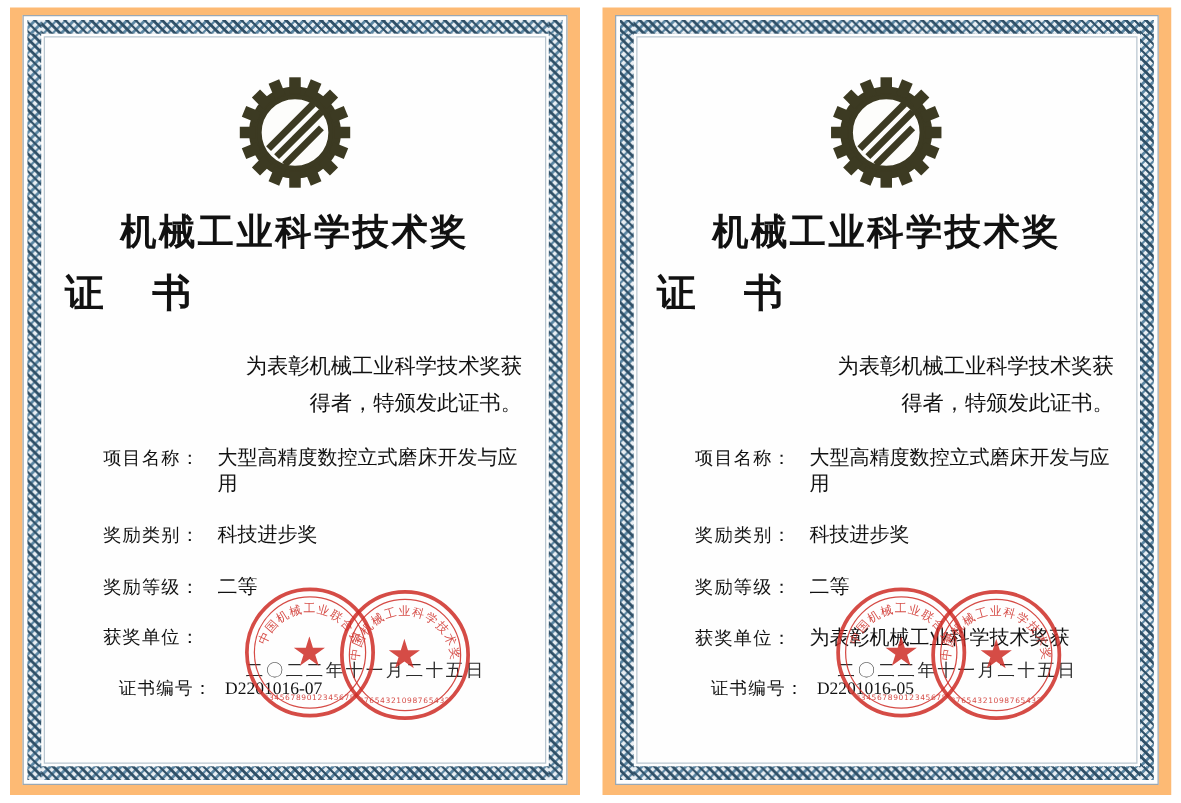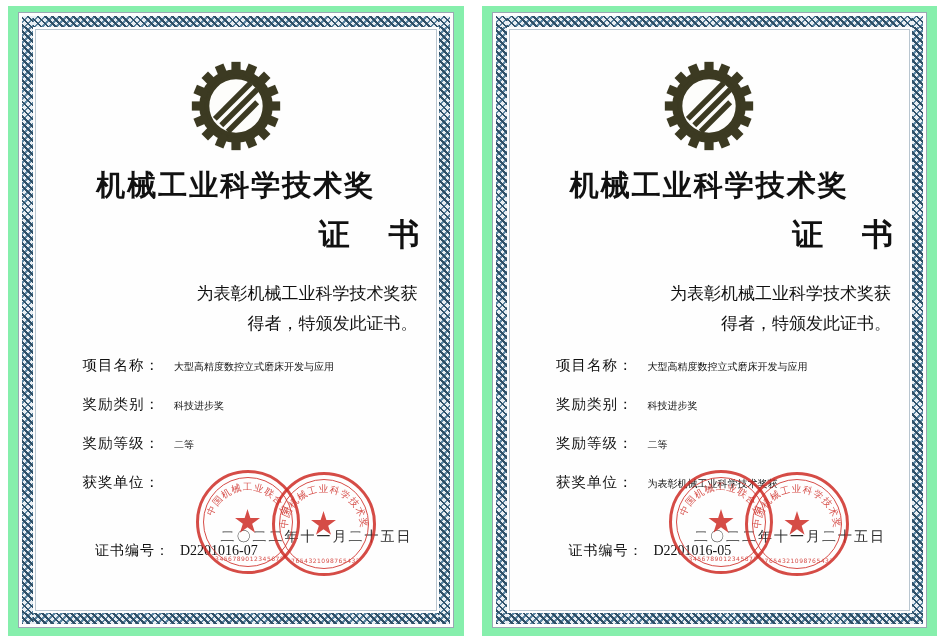--- a/index.html
+++ b/index.html
@@ -19,21 +19,21 @@
     height: 642px;
     display: flex;
     gap: 18px;
     padding: 6px 8px;
     box-sizing: border-box;
   }
   .cert {
     position: relative;
     width: 462px;
     height: 630px;
-    background: #86efac;
+    background: #fdba74;
     box-sizing: border-box;
   }
   
   .cert-outer {
     position: absolute;
     inset: 6px 10px 8px 10px;
     border: 1px solid #9aa8b4;
     background: #fefefe;
   }
   
@@ -81,21 +81,21 @@
     margin-top: 14px;
     text-align: center;
     font-size: 29px;
     font-weight: bold;
     letter-spacing: 2px;
     color: #111;
     font-family: "DejaVu Serif", "Liberation Serif", serif;
   }
   .title-sub {
     margin-top: 8px;
-    text-align: right;
+    text-align: left;
     font-size: 31px;
     font-weight: bold;
     letter-spacing: 14px;
     text-indent: 14px;
     color: #111;
     font-family: "DejaVu Serif", "Liberation Serif", serif;
   }
 
   
   .body-para {
@@ -125,21 +125,21 @@
     width: 112px;
     text-align: right;
     font-size: 14.5px;
     color: #111;
     letter-spacing: 1px;
     font-family: "DejaVu Sans", "Liberation Sans", sans-serif;
     flex: 0 0 auto;
   }
   .field-value {
     margin-left: 14px;
-    font-size: 10px;
+    font-size: 16px;
     color: #111;
     font-family: "DejaVu Sans", "Liberation Sans", sans-serif;
   }
 
   
   .footer-row {
     position: absolute;
     left: 22px;
     bottom: 48px;
     display: flex;
@@ -155,21 +155,21 @@
   .footer-value {
     margin-left: 10px;
     font-size: 14px;
     color: #111;
     font-family: "Liberation Serif", serif;
   }
 
   
   .date-line {
     position: absolute;
-    right: 21px;
+    right: 45px;
     bottom: 62px;
     font-size: 14px;
     color: #2b2b2b;
     letter-spacing: 2px;
     font-family: "DejaVu Serif", "Liberation Serif", serif;
     white-space: nowrap;
   }
 
   
   .seals {

